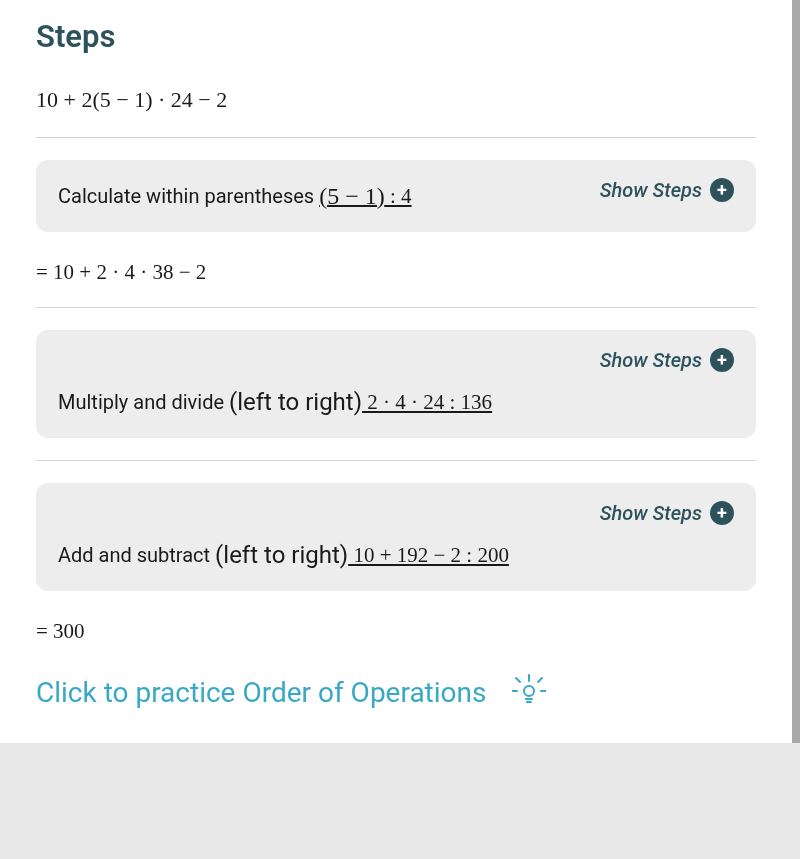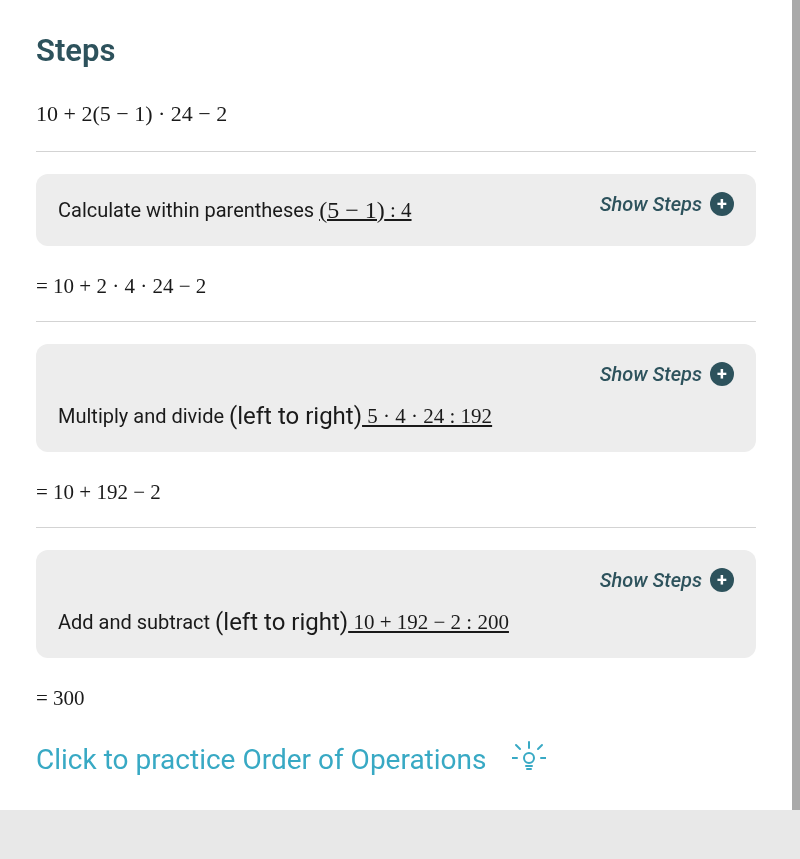--- a/index.html
+++ b/index.html
@@ -4,21 +4,21 @@
   <style>
     * { box-sizing: border-box; margin: 0; padding: 0; }
     body {
       font-family: -apple-system, BlinkMacSystemFont, 'Segoe UI', Roboto, sans-serif;
       background: #e8e8e8;
       padding: 0;
       width: 800px;
     }
     .container {
       background: #fff;
-      padding: 32px 36px 30px 36px;
+      padding: 18px 36px 30px 36px;
       border-right: 8px solid #a9a9a9;
     }
     h2 {
       color: #2d525c;
       font-size: 31px;
       font-weight: 600;
       margin-bottom: 24px;
     }
     .expr {
       font-family: Liberation Serif, serif;
@@ -115,36 +115,35 @@
   
   <div class="step-card clearfix">
     <span class="show-steps step-inline-right">
       <span>Show Steps</span>
       <span class="plus-icon">+</span>
     </span>
     <div class="step-text">
       <span>Calculate within parentheses </span><span class="mathserif"><span class="paren">(5 − 1)</span><span> :   4</span></span>
     </div>
   </div>
-  <div class="result-expr">= 10 + 2 ·  4 ·  24 − 2</div>
+  <div class="result-expr">= 10 + 2 ·  4 ·  38 − 2</div>
   <hr class="thin">
 
   
   <div class="step-card">
     <div class="step-top-right">
       <span class="show-steps">
         <span>Show Steps</span>
         <span class="plus-icon">+</span>
       </span>
     </div>
     <div class="step-text">
-      <span>Multiply and divide </span><span class="paren">(left to right)</span><span class="mathserif"> 5 ·  4 ·  24 :   192</span>
+      <span>Multiply and divide </span><span class="paren">(left to right)</span><span class="mathserif"> 2 ·  4 ·  24 :   136</span>
     </div>
   </div>
-  <div class="result-expr">= 10 + 192 − 2</div>
   <hr class="thin">
 
   
   <div class="step-card">
     <div class="step-top-right">
       <span class="show-steps">
         <span>Show Steps</span>
         <span class="plus-icon">+</span>
       </span>
     </div>

